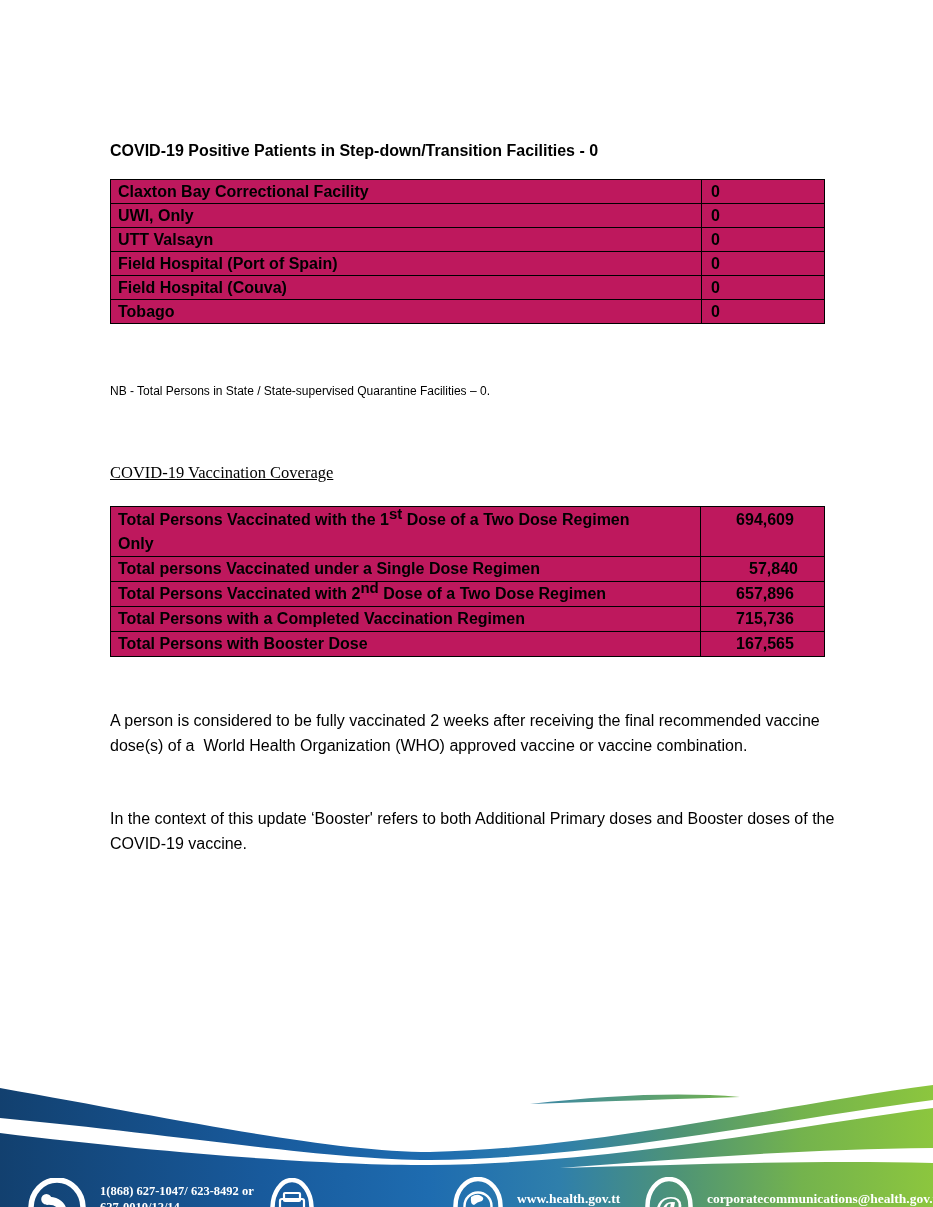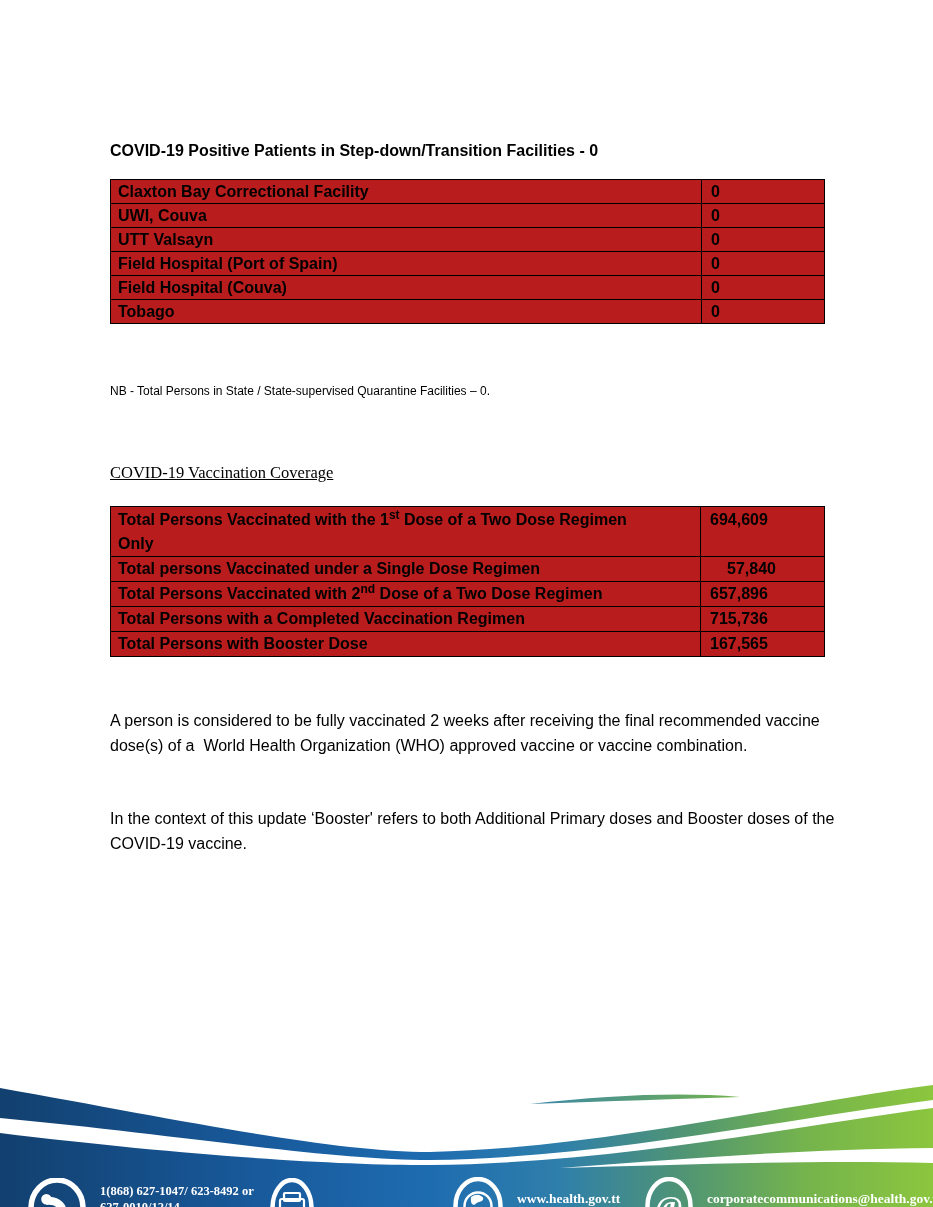--- a/index.html
+++ b/index.html
@@ -6,36 +6,36 @@
   html,body { background:#ffffff; }
   #page {
     position:relative; width:933px; height:1207px; margin:0 auto;
     background:#ffffff; overflow:hidden; color:#000;
     font-family:"Liberation Sans", sans-serif;
   }
   .doc-title {
     position:absolute; left:110px; top:142px;
     font-size:16px; font-weight:bold; white-space:nowrap;
   }
-  table.grid { border-collapse:collapse; position:absolute; left:110px; background:#b91c1c; }
+  table.grid { border-collapse:collapse; position:absolute; left:110px; background:#be185d; }
   table.grid td {
     border:1.7px solid #000; font-weight:bold; font-size:16px;
     vertical-align:middle; line-height:23px; padding:0 4px 0 7px;
   }
   table#facilities-table { top:179px; }
   table#facilities-table td.lbl { width:591px; height:23px; }
   table#facilities-table td.val { width:123px; padding-left:9px; }
   table#vaccination-table { top:506px; }
   table#vaccination-table td { line-height:24px; }
   table#vaccination-table td.lbl { width:590px; height:23px; }
-  table#vaccination-table td.val { width:124px; padding-left:9px; vertical-align:top; }
+  table#vaccination-table td.val { width:124px; padding-left:9px; vertical-align:top;text-align:center; }
   table#vaccination-table tr.tall td { height:48px; vertical-align:top; padding-top:1px; }
   table#vaccination-table td.val.indent { padding-left:26px; }
   .label-narrow { width:525px; }
-  sup.sp { font-size:12px; vertical-align:super; line-height:0;text-align:center; }
+  sup.sp { font-size:15px; vertical-align:super; line-height:0;text-align:center; }
   .nb-note {
     position:absolute; left:110px; top:384px; font-size:12px; white-space:nowrap;
   }
   .section-heading {
     position:absolute; left:110px; top:463px; font-size:16.5px;
     text-decoration:underline; white-space:nowrap; font-weight:normal;font-family:Liberation Serif, serif;
   }
   .para {
     position:absolute; left:110px; width:756px; font-size:16px;
     line-height:25px; white-space:pre-wrap;
@@ -61,21 +61,21 @@
 
   <div class="doc-title">COVID-19 Positive Patients in Step-down/Transition Facilities - 0</div>
 
   <table class="grid" id="facilities-table">
     <tbody>
       <tr>
         <td class="lbl">Claxton Bay Correctional Facility</td>
         <td class="val">0</td>
       </tr>
       <tr>
-        <td class="lbl">UWI, Couva</td>
+        <td class="lbl">UWI, Only</td>
         <td class="val">0</td>
       </tr>
       <tr>
         <td class="lbl">UTT Valsayn</td>
         <td class="val">0</td>
       </tr>
       <tr>
         <td class="lbl">Field Hospital (Port of Spain)</td>
         <td class="val">0</td>
       </tr>

